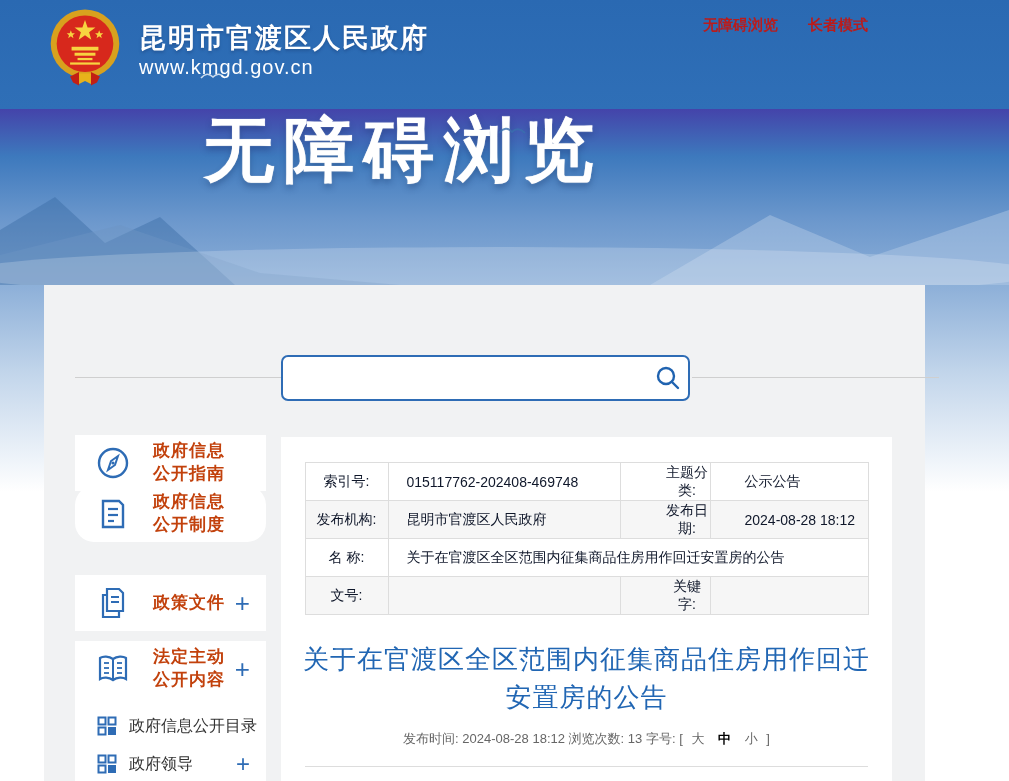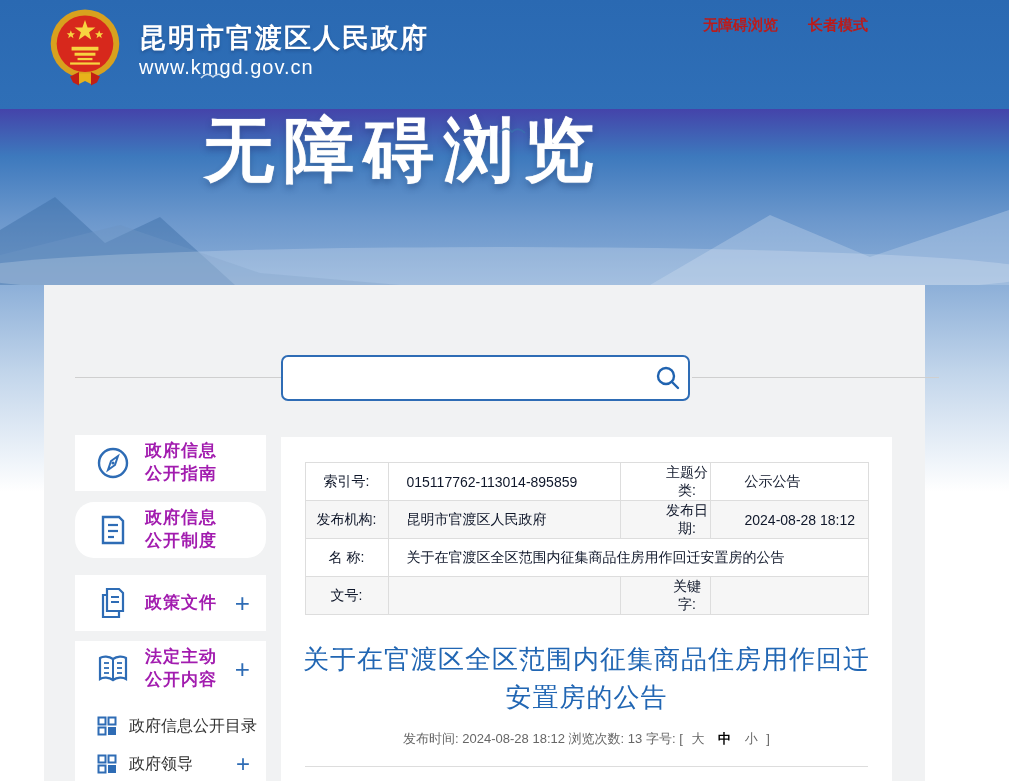--- a/index.html
+++ b/index.html
@@ -37,21 +37,21 @@
 
   .searchbox { position:absolute; left:237px; top:70px; width:409px; height:46px;
     background:#fff; border:2px solid #2e6cb5; border-radius:7px; display:flex; align-items:center; }
   .searchbox input { flex:1; border:none; outline:none; height:100%; padding:0 12px; font-size:16px; background:transparent; }
   .search-btn { width:40px; height:100%; border:none; background:transparent; cursor:pointer; display:flex; align-items:center; justify-content:center; }
 
   
   .side-item { position:absolute; left:31px; width:191px; height:56px; background:#fff;
     display:flex; align-items:center; padding-left:20px; cursor:pointer; }
   .side-icon { width:36px; height:36px; flex:0 0 36px; margin-right:14px; }
-  .side-label { color:#a21caf; font-size:17px; font-weight:600; width:80px; line-height:1.35; letter-spacing:1px; }
+  .side-label { color:#c2410c; font-size:17px; font-weight:600; width:80px; line-height:1.35; letter-spacing:1px;text-align:right; }
   .side-plus { margin-left:auto; margin-right:16px; color:#2e6cb5; font-size:26px; font-weight:300; line-height:1; }
 
   .side-subbox { position:absolute; left:31px; top:412px; width:191px; height:84px; background:#fff; padding-top:16px; }
   .sub-item { display:flex; align-items:center; padding-left:22px; height:26px; margin-bottom:12px; cursor:pointer; }
   .sub-icon { width:20px; height:20px; flex:0 0 20px; margin-right:12px; }
   .sub-label { color:#333; font-size:16px; }
   .sub-plus { margin-left:auto; margin-right:16px; color:#2e6cb5; font-size:24px; font-weight:300; line-height:1; }
 
   
   .main-box { position:absolute; left:237px; top:152px; width:611px; height:344px; background:#fff; padding-top:25px; }
@@ -136,21 +136,21 @@
 
   <div class="side-item" style="top:150px;">
     <svg class="side-icon" viewBox="0 0 36 36">
       <circle cx="18" cy="18" r="14" fill="none" stroke="#2e6cb5" stroke-width="2.4"></circle>
       <path d="M23,11 L20,20 L13,25 L16,16 Z" fill="none" stroke="#2e6cb5" stroke-width="2"></path>
       <circle cx="18" cy="18" r="1.6" fill="#2e6cb5"></circle>
     </svg>
     <span class="side-label">政府信息公开指南</span>
   </div>
 
-  <div class="side-item" style="top:217px;border-radius:19px;">
+  <div class="side-item" style="top:201px;border-radius:19px;">
     <svg class="side-icon" viewBox="0 0 36 36">
       <path d="M8,5 H24 L28,9 V31 H8 Z" fill="none" stroke="#2e6cb5" stroke-width="2.4"></path>
       <line x1="13" y1="13" x2="23" y2="13" stroke="#2e6cb5" stroke-width="2.2"></line>
       <line x1="13" y1="19" x2="23" y2="19" stroke="#2e6cb5" stroke-width="2.2"></line>
       <line x1="13" y1="25" x2="19" y2="25" stroke="#2e6cb5" stroke-width="2.2"></line>
     </svg>
     <span class="side-label">政府信息公开制度</span>
   </div>
 
   <div class="side-item" style="top:290px;">
@@ -200,21 +200,21 @@
       <span class="sub-plus">+</span>
     </div>
   </div>
 
   <div class="main-box">
 
     <table class="meta-table">
       <tbody>
           <tr>
         <td class="lbl">索引号:</td>
-        <td class="val">015117762-113014-895859</td>
+        <td class="val">015117762-202408-469748</td>
         <td class="lbl2">主题分类:</td>
         <td class="val2">公示公告</td>
       </tr>
       <tr class="stripe">
         <td class="lbl">发布机构:</td>
         <td class="val">昆明市官渡区人民政府</td>
         <td class="lbl2">发布日期:</td>
         <td class="val2">2024-08-28 18:12</td>
       </tr>
       <tr>

